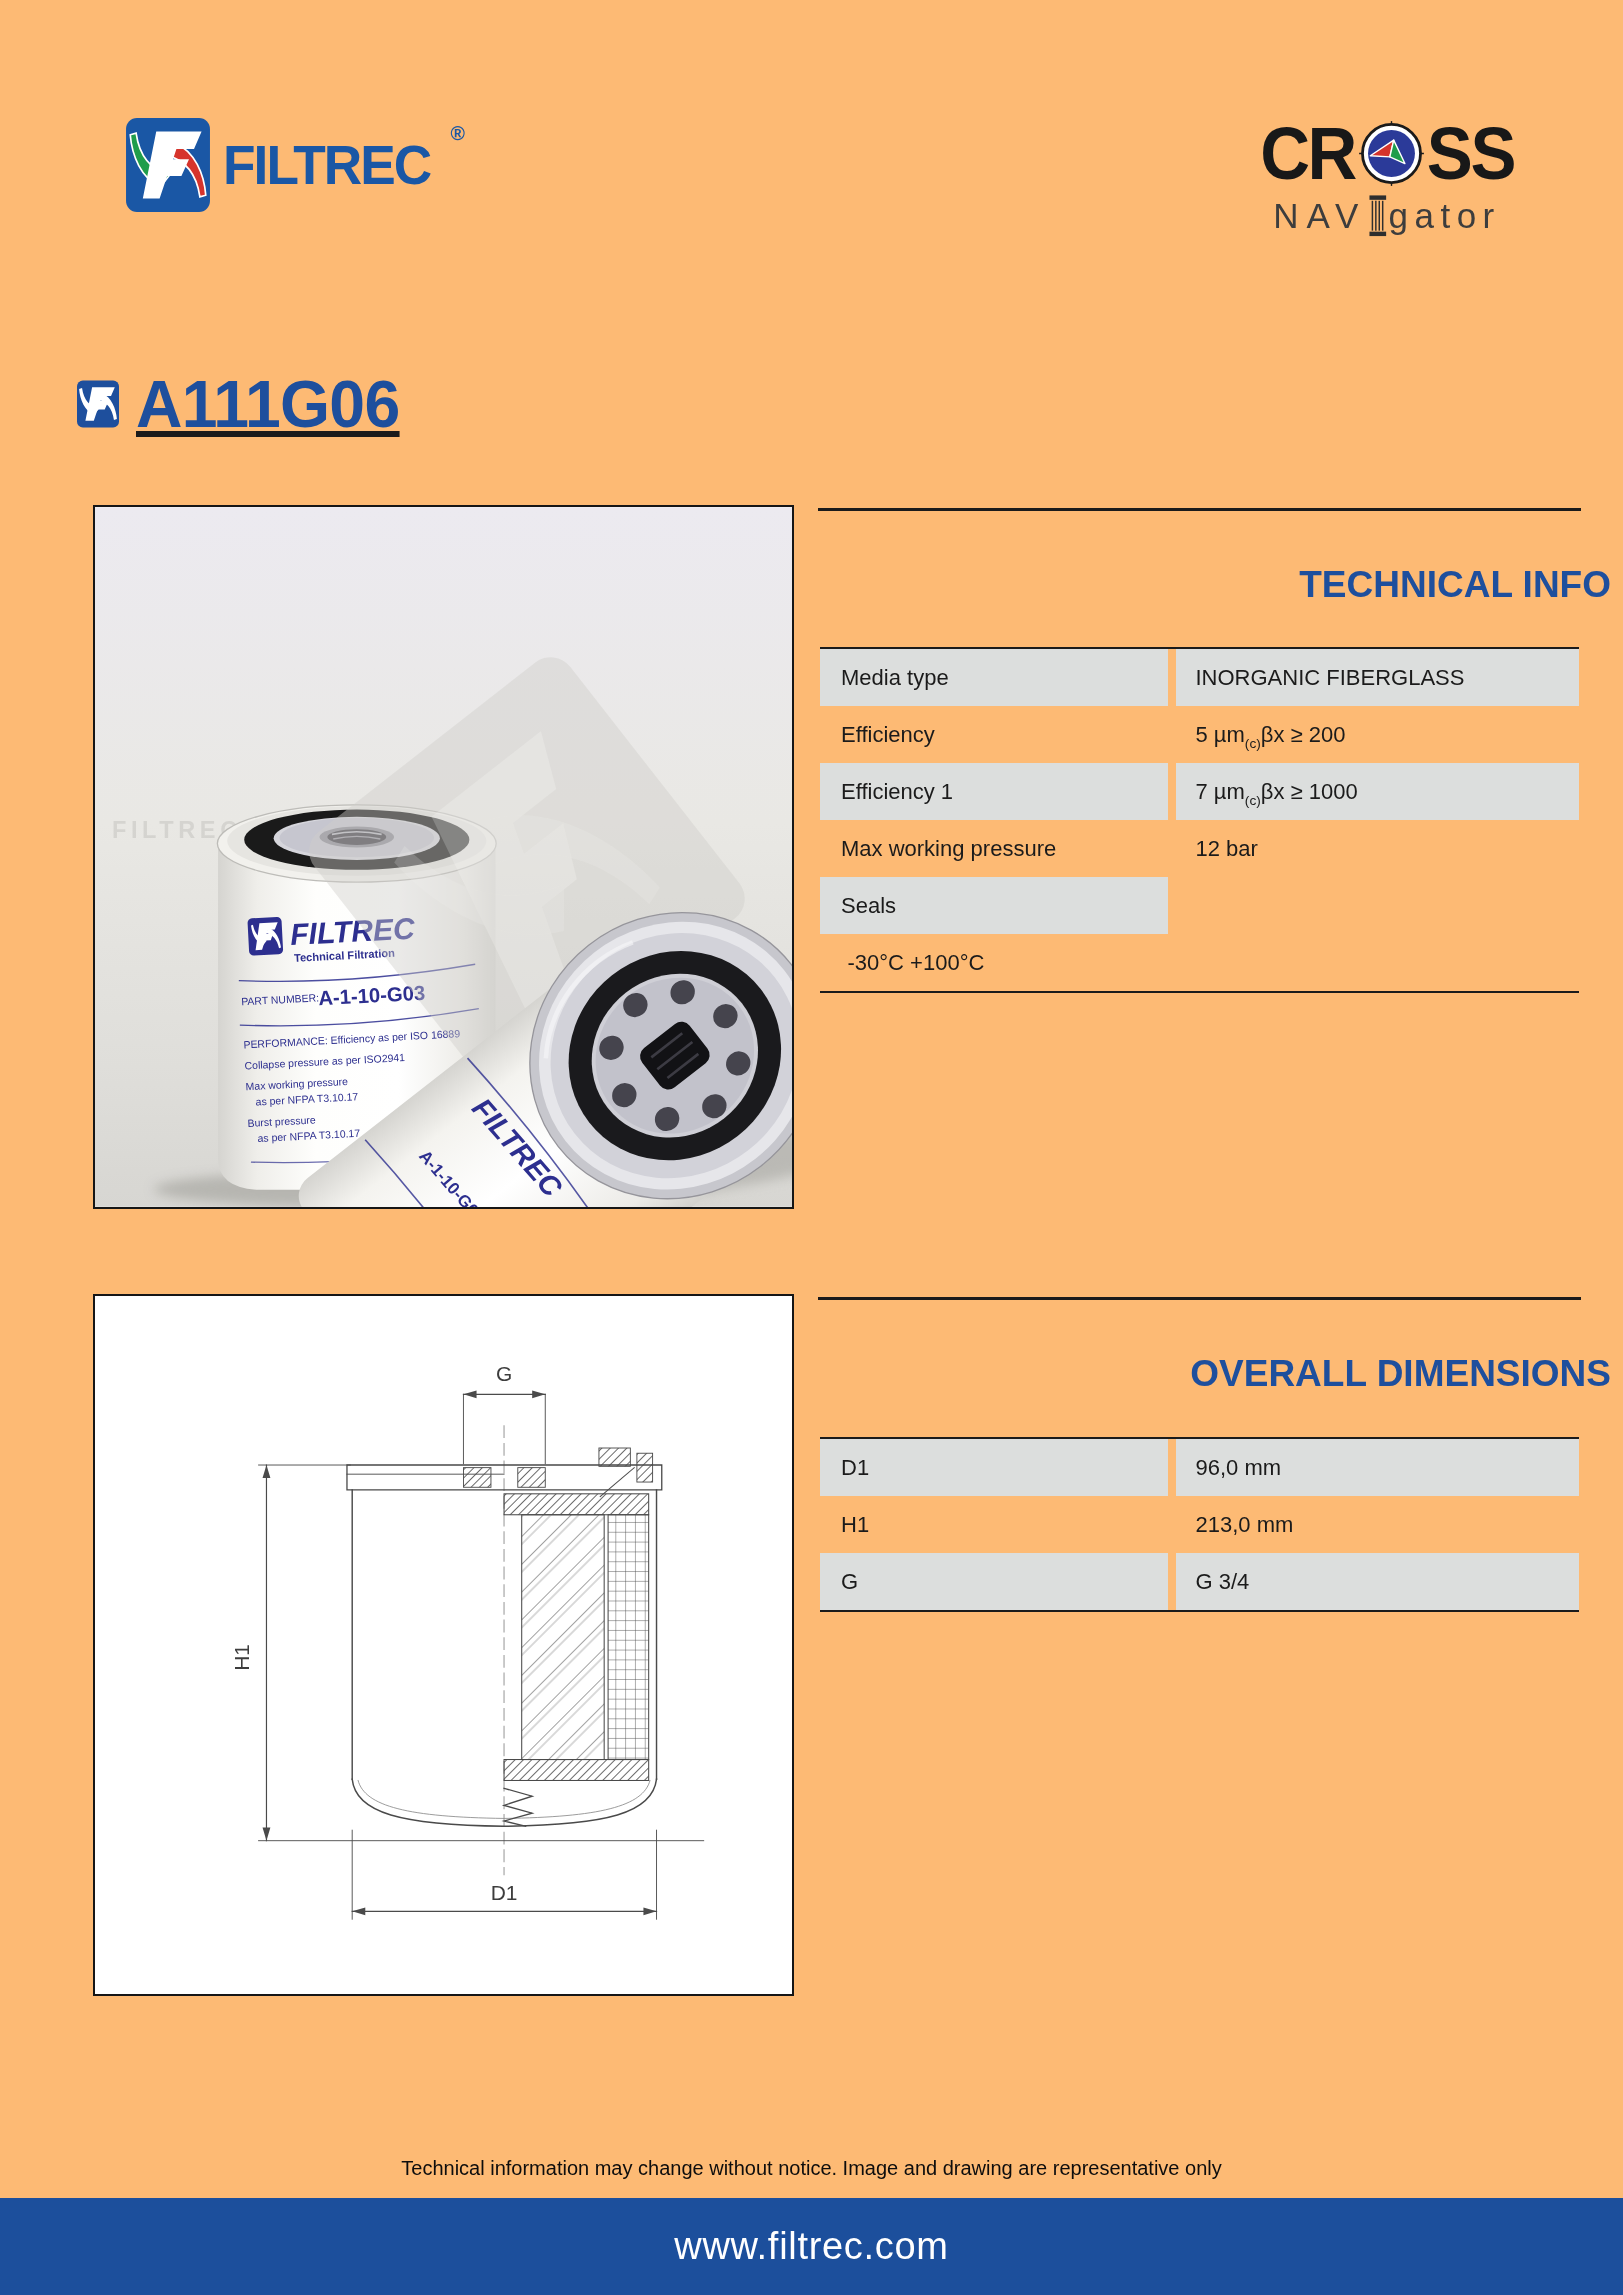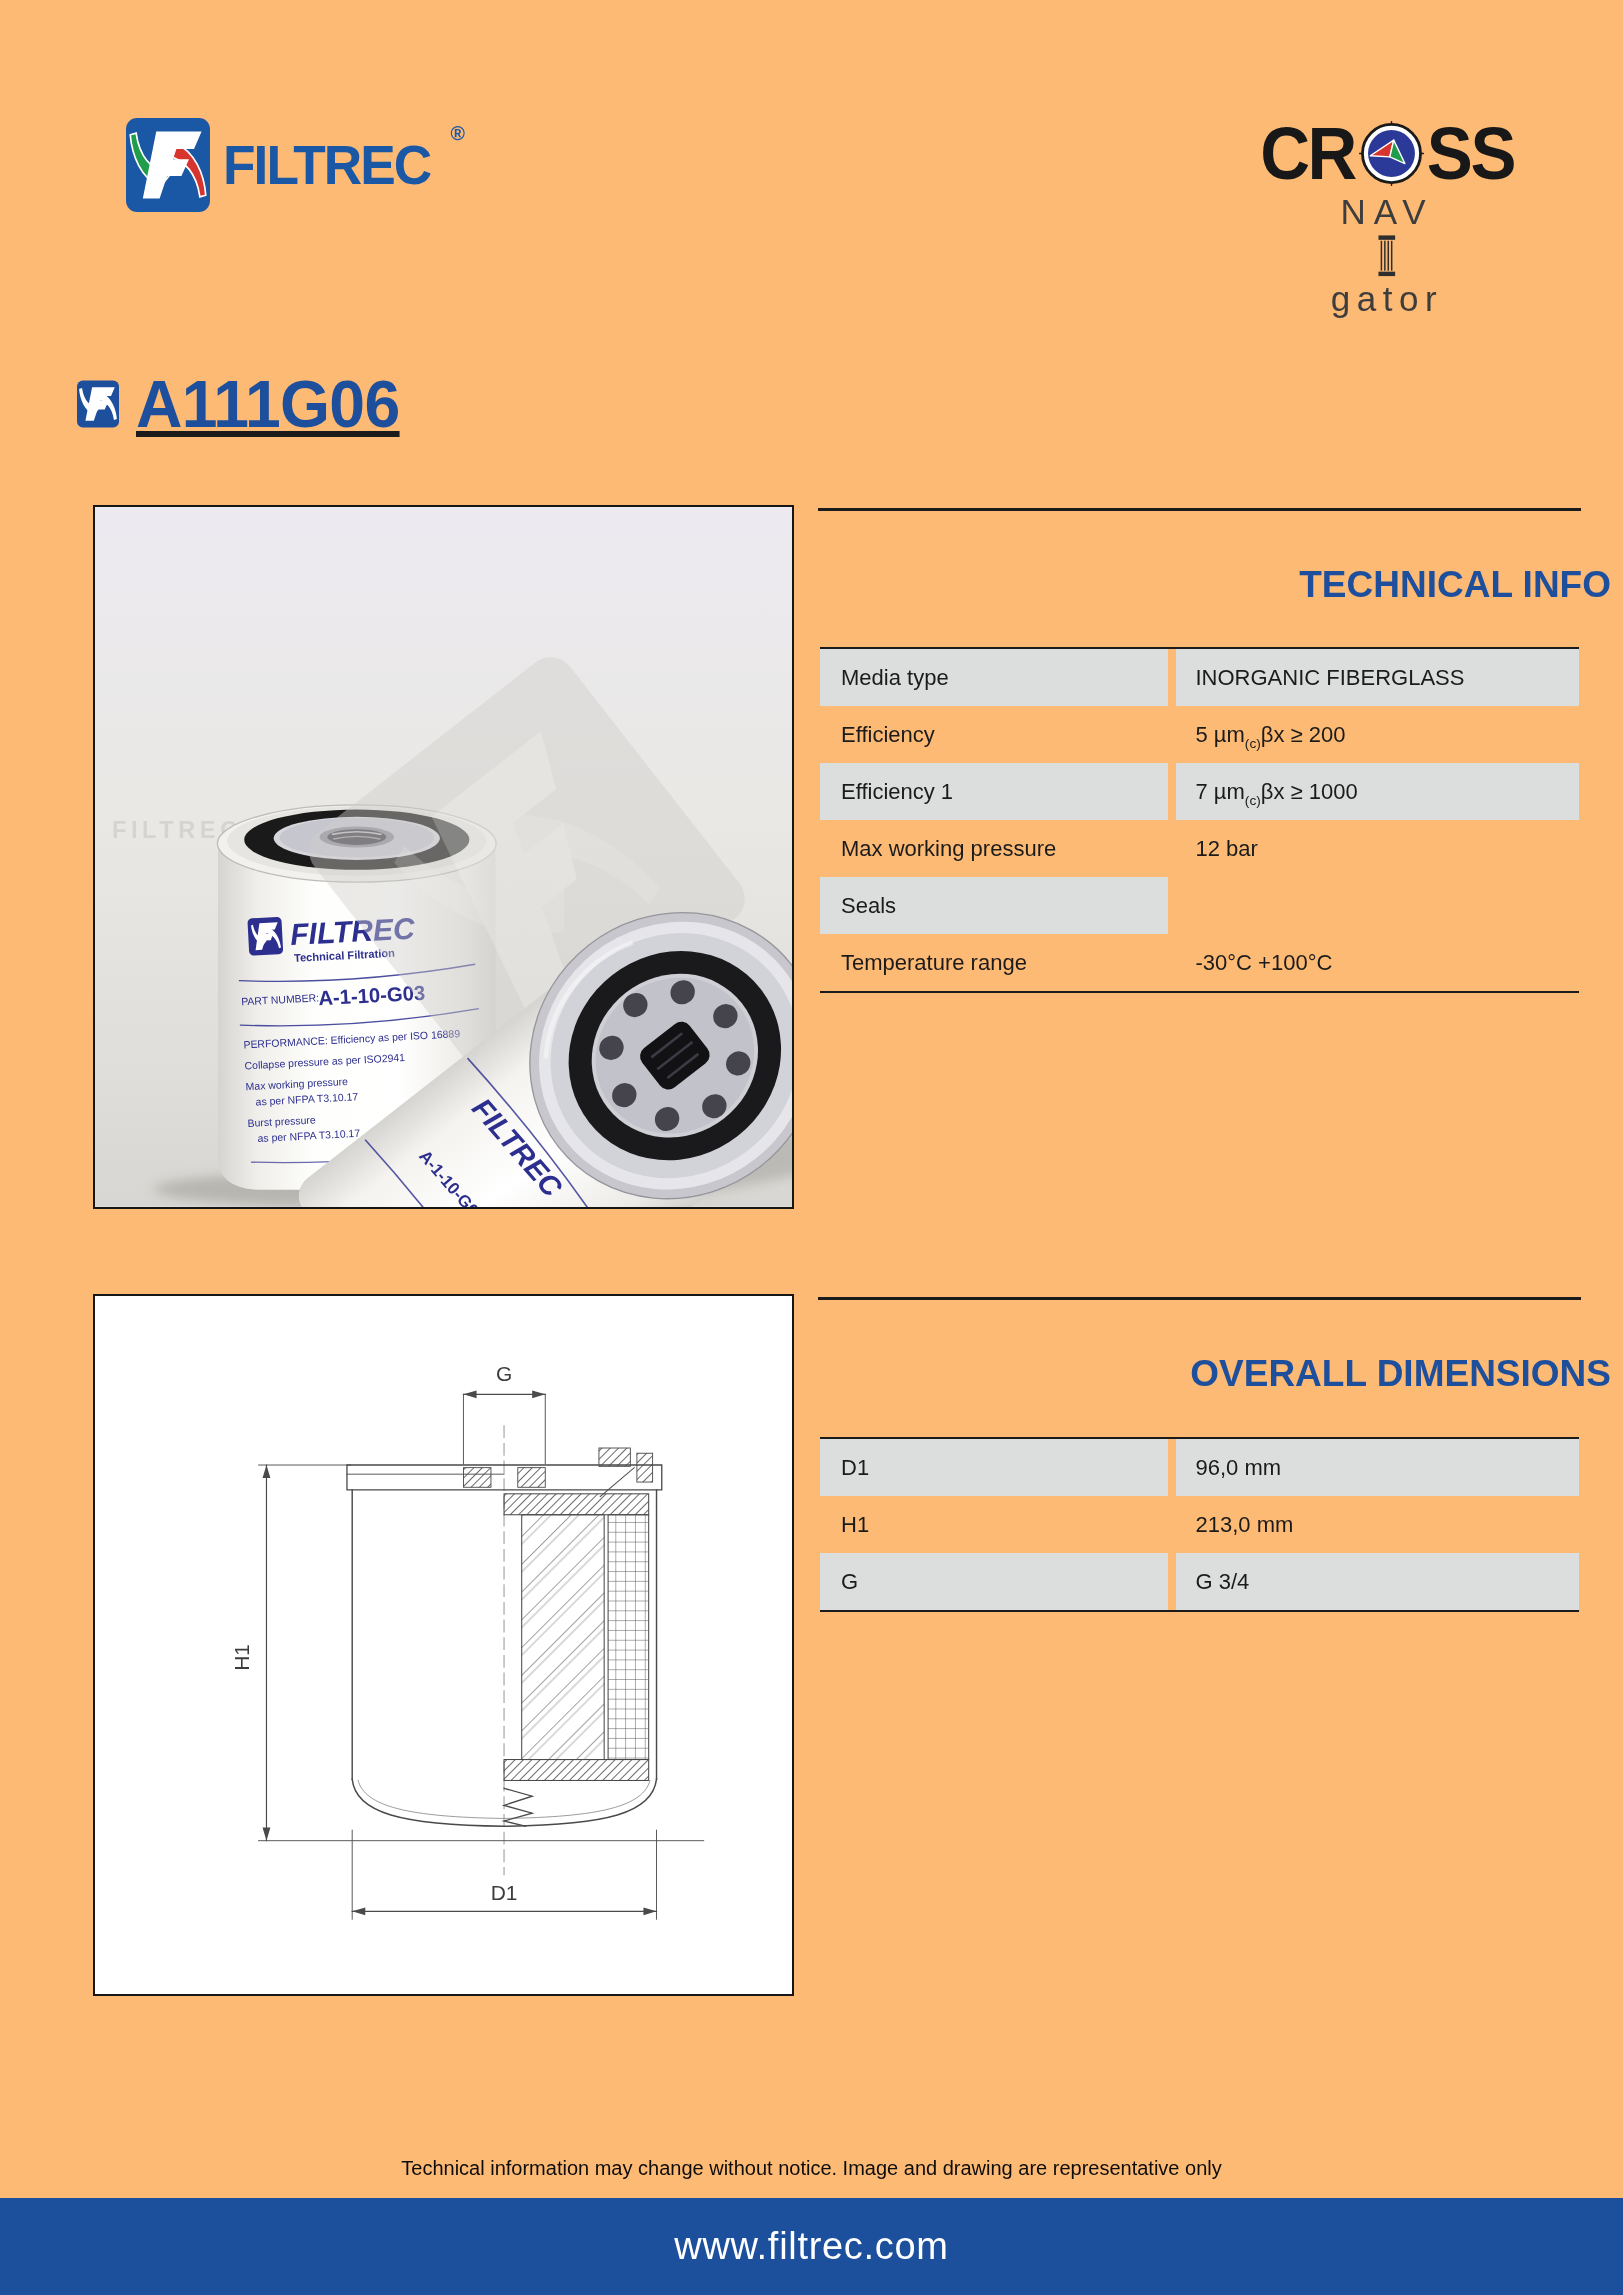--- a/index.html
+++ b/index.html
@@ -8,21 +8,21 @@
 
   
   .brand{position:absolute;left:126px;top:118px;display:flex;align-items:center;gap:13px;}
   .brand-word{font-size:56px;font-weight:800;letter-spacing:-2px;color:#1a57a5;
               transform:scaleX(.95);transform-origin:left center;line-height:1;}
   .brand-reg{font-size:19.6px;font-weight:700;color:#1a57a5;align-self:flex-start;margin-top:3.9px;margin-left:-3.9px;}
   .crossnav{position:absolute;left:1243px;top:116px;width:288px;text-align:center;}
   .cross-line1{display:flex;align-items:center;justify-content:center;line-height:1;}
   .cross-letters{font-size:75px;font-weight:800;letter-spacing:-2.6px;color:#181818;transform:scaleX(.92);}
   .cross-compass{width:67px;height:67px;margin:0 -1.3px;}
-  .cross-line2{display:flex;align-items:center;justify-content:center;margin-top:1.3px;flex-direction:column;}
+  .cross-line2{display:flex;align-items:center;justify-content:center;margin-top:1.3px;}
   .nav-left{font-size:35px;font-weight:400;letter-spacing:7.9px;color:#3d3d3d;}
   .nav-right{font-size:35px;font-weight:400;letter-spacing:6.5px;color:#3d3d3d;}
   .nav-col{width:19.6px;height:47px;margin:0 1.3px;}
 
   
   .part-head{position:absolute;left:77px;top:370px;display:flex;align-items:center;gap:17px;text-decoration:underline;}
   .part-icon{width:42px;height:48px;}
   .part-num{font-size:67px;font-weight:700;color:#1e4f9d;letter-spacing:-0.7px;
             transform:scaleX(.96);transform-origin:left center;line-height:1;}
 
@@ -251,21 +251,20 @@
           <span>12 bar</span>
           <span class="sub"></span>
           <span></span>
         </div>
     </div>
     <div class="trow gray">
       <div class="tcell tlabel">Seals</div>
         <div class="tgap"></div>
     </div>
     <div class="trow">
-      <div class="tcell tlabel">Temperature range</div>
         <div class="tgap"></div>
       <div class="tcell tvalue">
           <span>-30°C +100°C</span>
           <span class="sub"></span>
           <span></span>
         </div>
     </div>
   </div>
 
   <div class="framebox draw-box">

